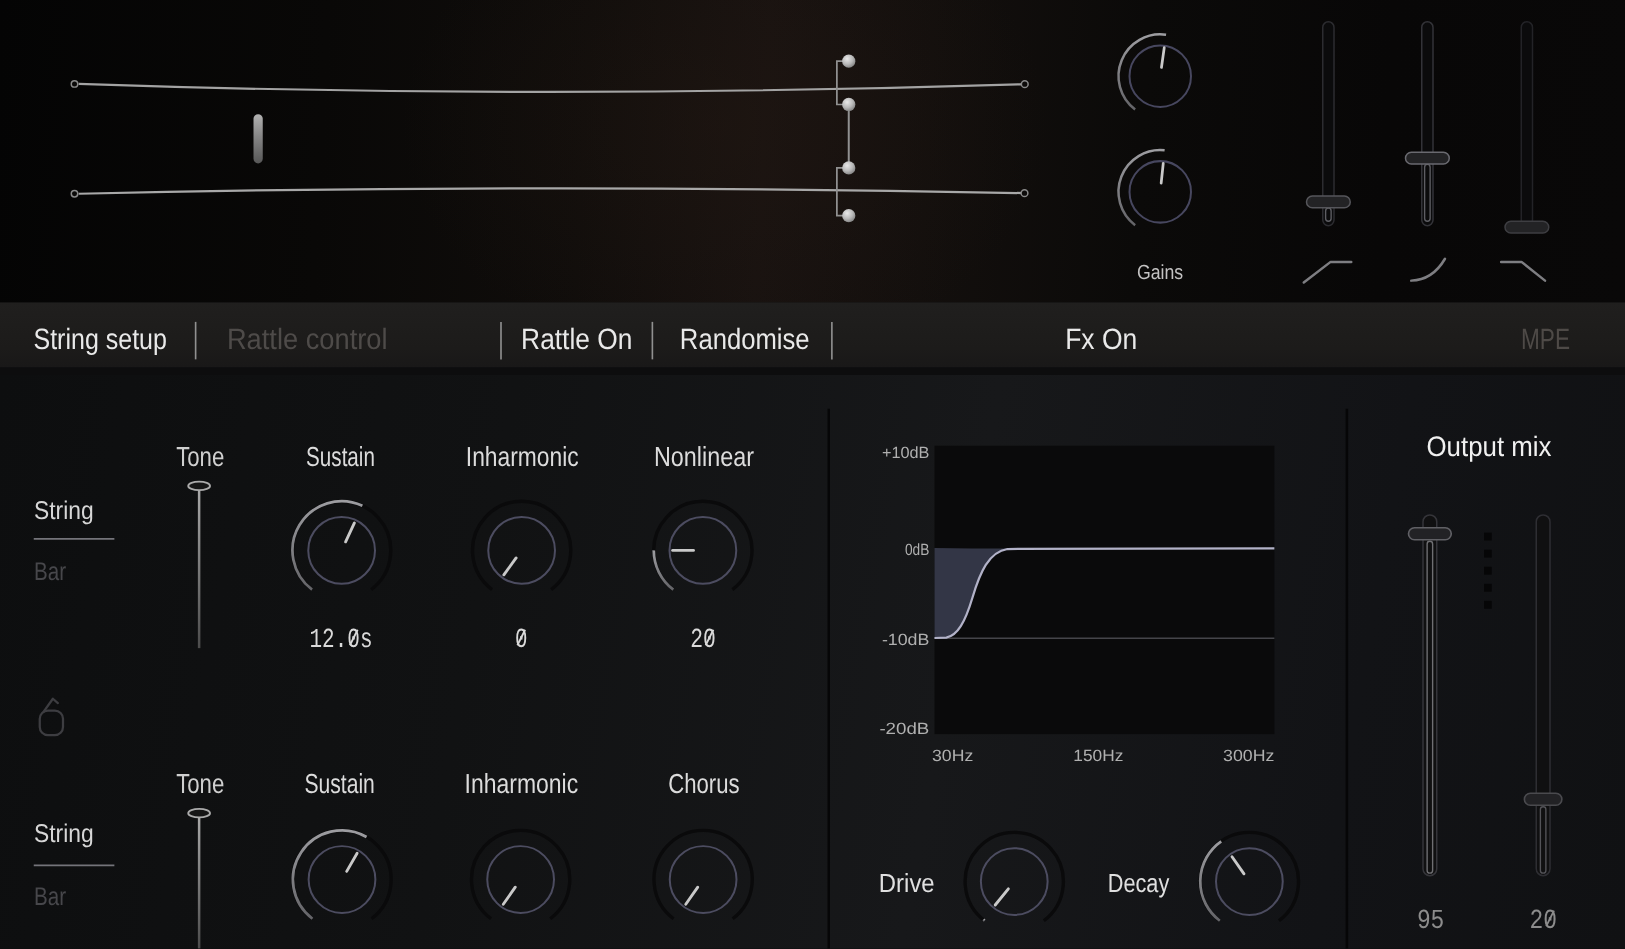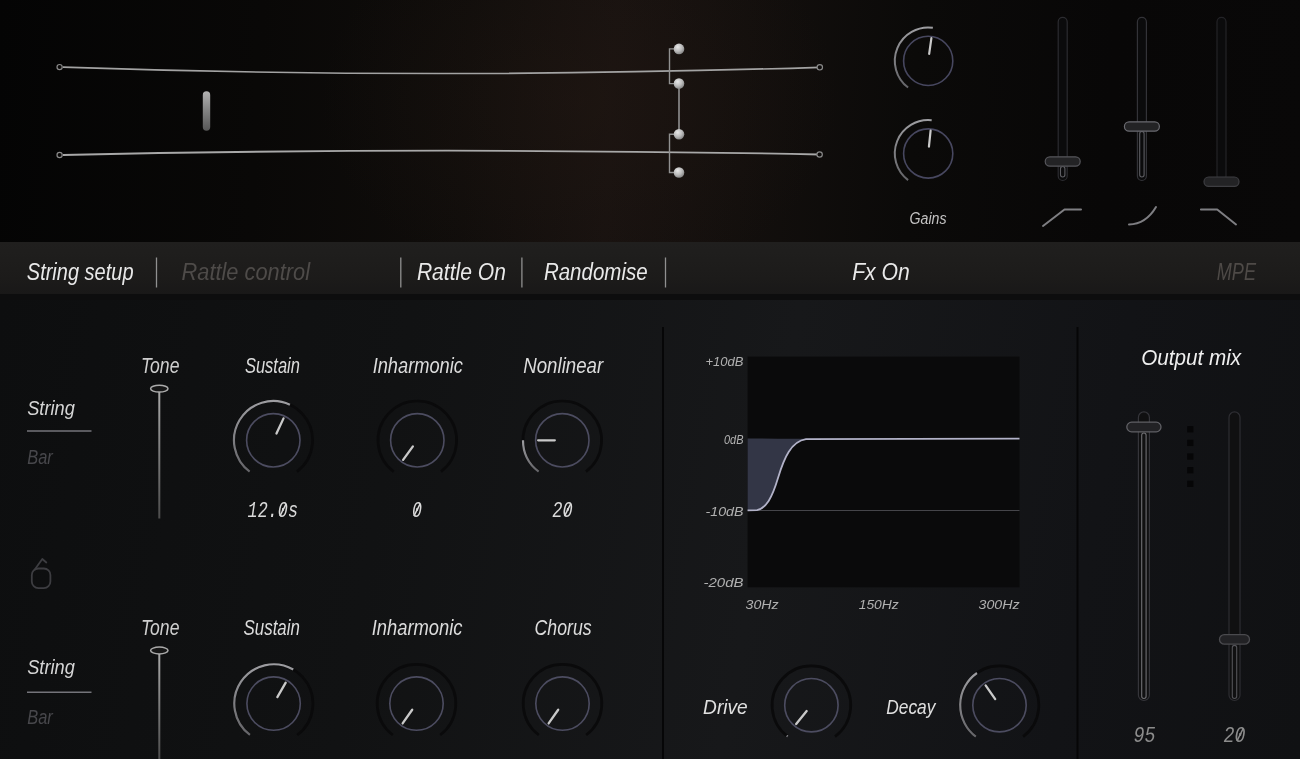--- a/index.html
+++ b/index.html
@@ -1,15 +1,15 @@
 <!DOCTYPE html>
 <html><head><meta charset="utf-8">
 <style>
 html,body{margin:0;padding:0;width:1300px;height:759px;overflow:hidden;background:#0d0e0f;}
-#page{position:relative;width:1300px;height:742px;font-family:"Liberation Sans",sans-serif;font-style:italic;}
+#page{position:relative;width:1300px;height:742px;font-family:"Liberation Sans",sans-serif;}
 #top{position:absolute;left:0;top:0;width:1300px;height:242px;
  background:linear-gradient(93deg,#040404 0%,#090807 20%,#100d0b 36%,#181210 47%,#130f0d 57%,#0b0a09 70%,#080707 85%,#090808 100%);}
 #topglow{position:absolute;left:0;top:0;width:1300px;height:242px;
  background:radial-gradient(ellipse 360px 270px at 580px 100px, rgba(38,26,19,0.36), rgba(0,0,0,0) 72%);}
 #bar{position:absolute;left:0;top:242px;width:1300px;height:52px;
  background:linear-gradient(180deg,#201f1e 0%,#1c1b1a 70%,#191818 100%);}
 #strip{position:absolute;left:0;top:294px;width:1300px;height:6px;background:#0d0d0e;}
 #main{position:absolute;left:0;top:300px;width:1300px;height:459px;
  background:linear-gradient(100deg,#0d0e0f 0%,#111213 30%,#17181a 58%,#121316 82%,#101113 100%);}
 svg.overlay{position:absolute;left:0;top:0;}

